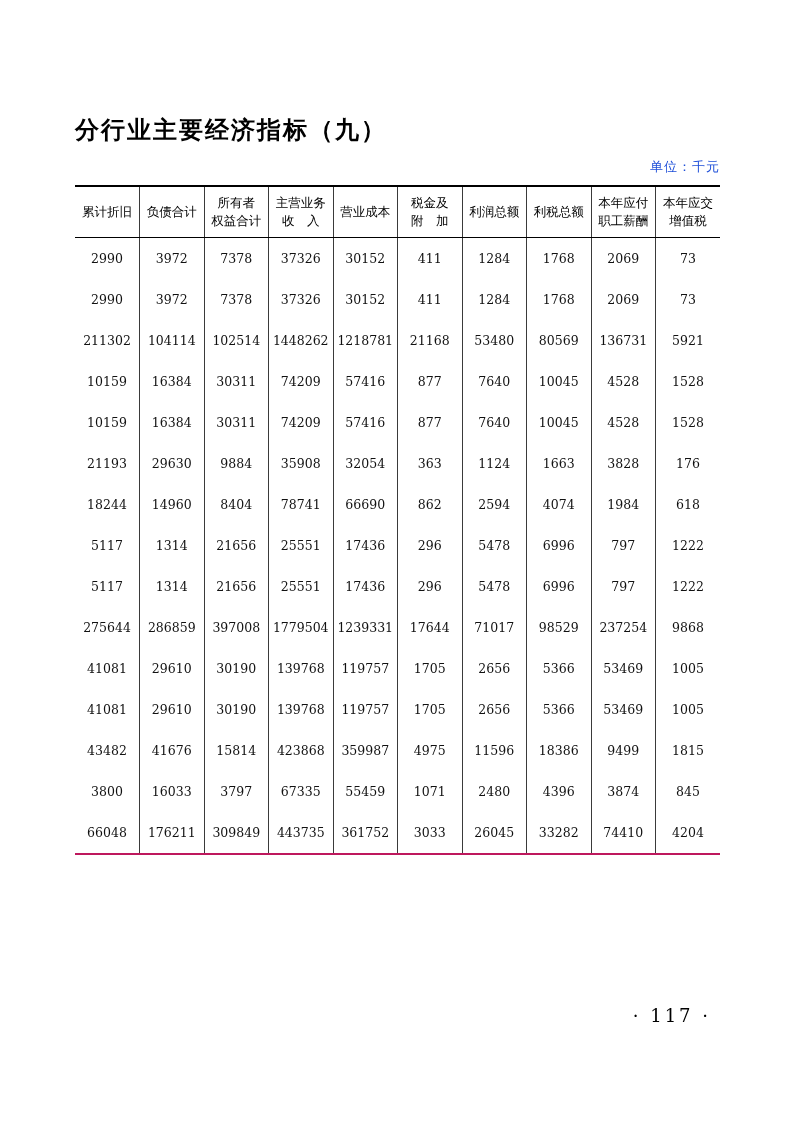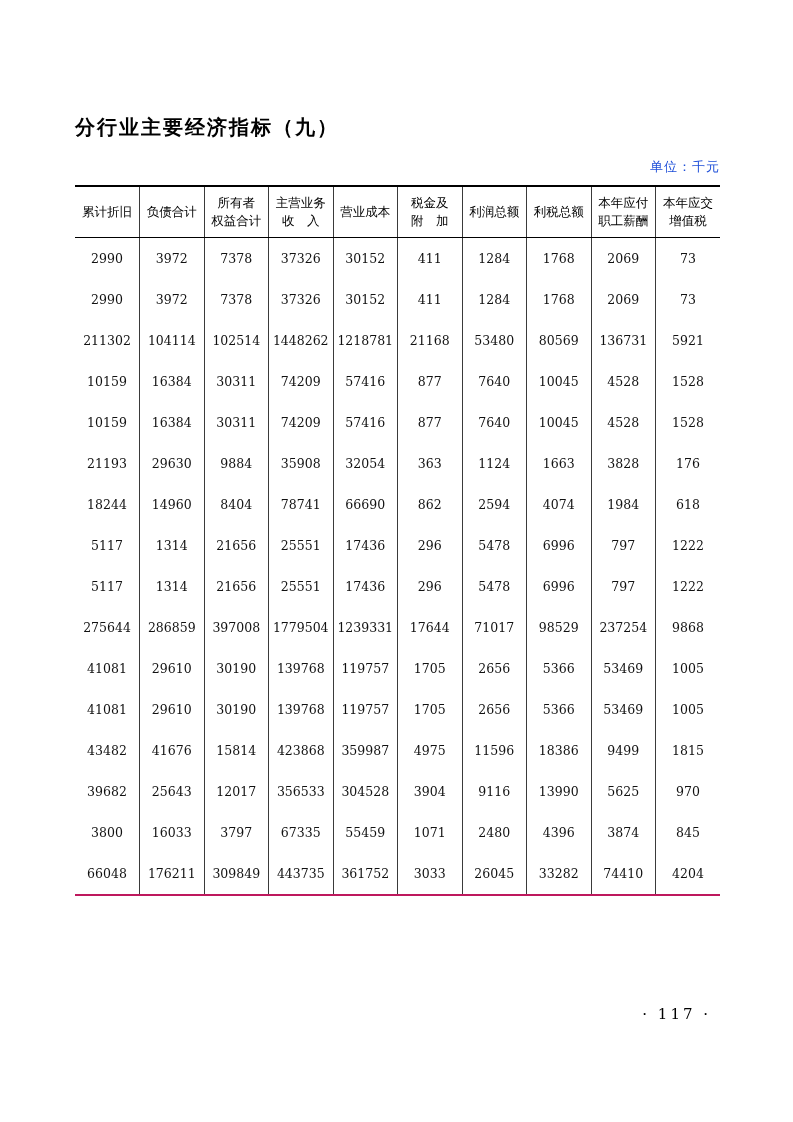--- a/index.html
+++ b/index.html
@@ -14,21 +14,21 @@
     background: #ffffff;
     font-family: "DejaVu Serif", "Liberation Serif", serif;
     color: #1a1a1a;
     overflow: hidden;
   }
   .title {
     position: absolute;
     left: 75px;
     top: 114px;
     margin: 0;
-    font-size: 20px;
+    font-size: 24px;
     font-weight: bold;
     letter-spacing: 2px;
     color: #000;
   }
   .unit-label {
     position: absolute;
     top: 158px;
     right: 73px;
     font-size: 13px;
     letter-spacing: 1px;
@@ -71,21 +71,21 @@
     padding: 0 2px;
     color: #111;
   }
   table.econ tbody td + td {
     border-left: 1px solid #3a3a3a;
   }
   .page-number {
     position: absolute;
     top: 1005px;
     right: 82px;
-    font-size: 15px;
+    font-size: 18px;
     letter-spacing: 3px;
     color: #000;
   }
 </style>
 </head>
 <body>
 
 <div class="page">
 
   <h1 class="title">分行业主要经济指标（九）</h1>
@@ -276,32 +276,20 @@
             <td>15814</td>
             <td>423868</td>
             <td>359987</td>
             <td>4975</td>
             <td>11596</td>
             <td>18386</td>
             <td>9499</td>
             <td>1815</td>
           </tr>
           <tr>
-            <td>39682</td>
-            <td>25643</td>
-            <td>12017</td>
-            <td>356533</td>
-            <td>304528</td>
-            <td>3904</td>
-            <td>9116</td>
-            <td>13990</td>
-            <td>5625</td>
-            <td>970</td>
-          </tr>
-          <tr>
             <td>3800</td>
             <td>16033</td>
             <td>3797</td>
             <td>67335</td>
             <td>55459</td>
             <td>1071</td>
             <td>2480</td>
             <td>4396</td>
             <td>3874</td>
             <td>845</td>

